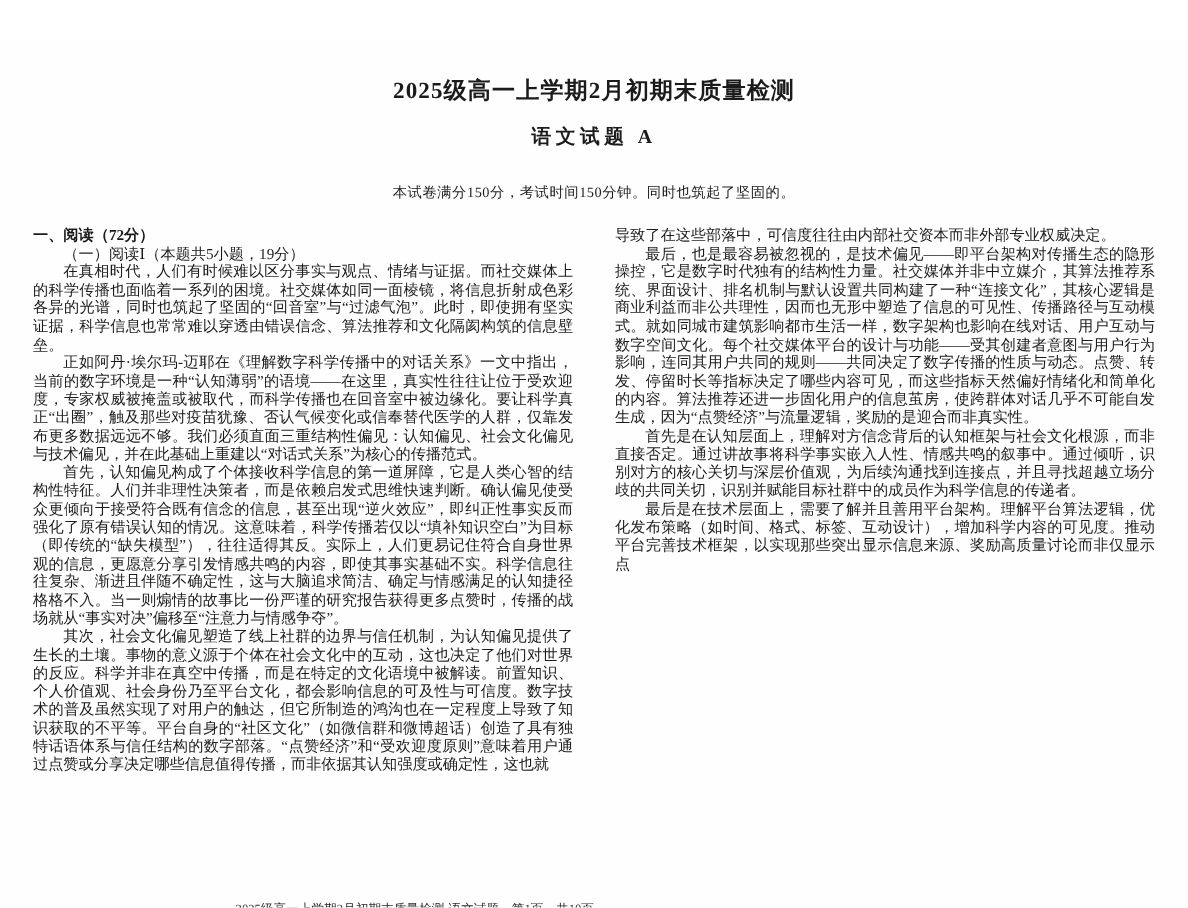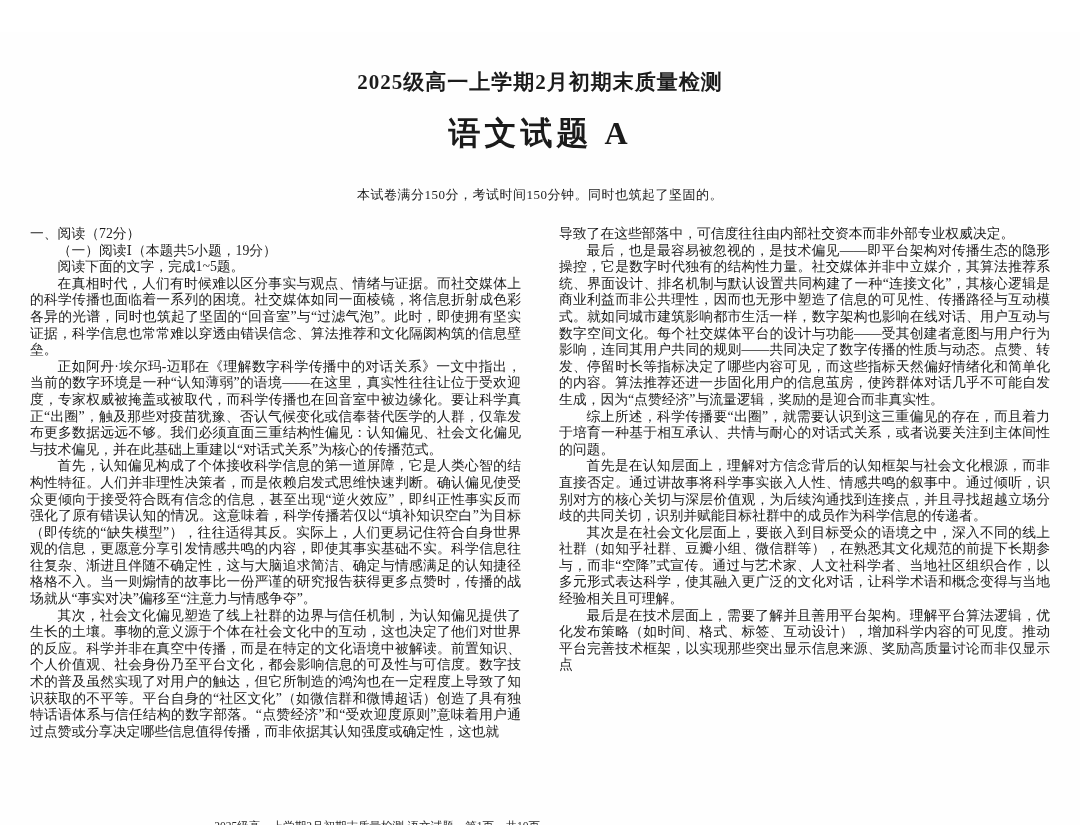--- a/index.html
+++ b/index.html
@@ -15,40 +15,40 @@
     width:1080px; height:825px;
     background:#fefefe;
     overflow:hidden;
     margin-top:32px;
   }
   .page-header { text-align:center; padding-top:36px; }
   .exam-title {
     font-size:21px; font-weight:bold; letter-spacing:1px;
   }
   .paper-title {
-    font-size:32px; font-weight:bold; letter-spacing:4px;
+    font-size:18px; font-weight:bold; letter-spacing:4px;
     margin-top:16px;
   }
   .instructions {
     font-size:13px; margin-top:30px; letter-spacing:0.5px;
   }
   .columns {
     display:flex; gap:38px;
     padding:0 30px;
     margin-top:22px;
     height:586px;
     overflow:hidden;
   }
   .col {
     flex:1;
     font-size:13.8px;
     line-height:16.6px;
     text-align:justify;
   }
-  .sec-title { font-weight:normal; }
+  .sec-title { font-weight:bold; }
   .sub-line { text-indent:2em; }
   .para { text-indent:2em; }
   .para.no-indent { text-indent:0; }
   .page-footer {
     position:absolute; left:0; bottom:12px; width:100%;
     font-size:11.5px; color:#2a2a2a;
   }
   .foot-left {
     position:absolute; left:0; bottom:11px; width:50%;
     text-align:right; white-space:nowrap;
@@ -67,33 +67,30 @@
     <div class="exam-title">2025级高一上学期2月初期末质量检测</div>
     <div class="paper-title">语文试题 A</div>
     <div class="instructions">本试卷满分150分，考试时间150分钟。同时也筑起了坚固的。</div>
   </header>
 
   <div class="columns">
 
     <div class="col">
       <div class="sec-title">一、阅读（72分）</div>
       <div class="sub-line">（一）阅读Ⅰ（本题共5小题，19分）</div>
-      <div class="sub-line">阅读下面的文字，完成1~5题。</div>
       <p class="para">在真相时代，人们有时候难以区分事实与观点、情绪与证据。而社交媒体上的科学传播也面临着一系列的困境。社交媒体如同一面棱镜，将信息折射成色彩各异的光谱，同时也筑起了坚固的“回音室”与“过滤气泡”。此时，即使拥有坚实证据，科学信息也常常难以穿透由错误信念、算法推荐和文化隔阂构筑的信息壁垒。</p>
       <p class="para">正如阿丹·埃尔玛-迈耶在《理解数字科学传播中的对话关系》一文中指出，当前的数字环境是一种“认知薄弱”的语境——在这里，真实性往往让位于受欢迎度，专家权威被掩盖或被取代，而科学传播也在回音室中被边缘化。要让科学真正“出圈”，触及那些对疫苗犹豫、否认气候变化或信奉替代医学的人群，仅靠发布更多数据远远不够。我们必须直面三重结构性偏见：认知偏见、社会文化偏见与技术偏见，并在此基础上重建以“对话式关系”为核心的传播范式。</p>
       <p class="para">首先，认知偏见构成了个体接收科学信息的第一道屏障，它是人类心智的结构性特征。人们并非理性决策者，而是依赖启发式思维快速判断。确认偏见使受众更倾向于接受符合既有信念的信息，甚至出现“逆火效应”，即纠正性事实反而强化了原有错误认知的情况。这意味着，科学传播若仅以“填补知识空白”为目标（即传统的“缺失模型”），往往适得其反。实际上，人们更易记住符合自身世界观的信息，更愿意分享引发情感共鸣的内容，即使其事实基础不实。科学信息往往复杂、渐进且伴随不确定性，这与大脑追求简洁、确定与情感满足的认知捷径格格不入。当一则煽情的故事比一份严谨的研究报告获得更多点赞时，传播的战场就从“事实对决”偏移至“注意力与情感争夺”。</p>
       <p class="para">其次，社会文化偏见塑造了线上社群的边界与信任机制，为认知偏见提供了生长的土壤。事物的意义源于个体在社会文化中的互动，这也决定了他们对世界的反应。科学并非在真空中传播，而是在特定的文化语境中被解读。前置知识、个人价值观、社会身份乃至平台文化，都会影响信息的可及性与可信度。数字技术的普及虽然实现了对用户的触达，但它所制造的鸿沟也在一定程度上导致了知识获取的不平等。平台自身的“社区文化”（如微信群和微博超话）创造了具有独特话语体系与信任结构的数字部落。“点赞经济”和“受欢迎度原则”意味着用户通过点赞或分享决定哪些信息值得传播，而非依据其认知强度或确定性，这也就</p>
     </div>
 
     <div class="col">
       <p class="para no-indent">导致了在这些部落中，可信度往往由内部社交资本而非外部专业权威决定。</p>
       <p class="para">最后，也是最容易被忽视的，是技术偏见——即平台架构对传播生态的隐形操控，它是数字时代独有的结构性力量。社交媒体并非中立媒介，其算法推荐系统、界面设计、排名机制与默认设置共同构建了一种“连接文化”，其核心逻辑是商业利益而非公共理性，因而也无形中塑造了信息的可见性、传播路径与互动模式。就如同城市建筑影响都市生活一样，数字架构也影响在线对话、用户互动与数字空间文化。每个社交媒体平台的设计与功能——受其创建者意图与用户行为影响，连同其用户共同的规则——共同决定了数字传播的性质与动态。点赞、转发、停留时长等指标决定了哪些内容可见，而这些指标天然偏好情绪化和简单化的内容。算法推荐还进一步固化用户的信息茧房，使跨群体对话几乎不可能自发生成，因为“点赞经济”与流量逻辑，奖励的是迎合而非真实性。</p>
-      <p class="para">综上所述，科学传播要“出圈”，就需要认识到这三重偏见的存在，而且着力于培育一种基于相互承认、共情与耐心的对话式关系，或者说要关注到主体间性的问题。</p>
       <p class="para">首先是在认知层面上，理解对方信念背后的认知框架与社会文化根源，而非直接否定。通过讲故事将科学事实嵌入人性、情感共鸣的叙事中。通过倾听，识别对方的核心关切与深层价值观，为后续沟通找到连接点，并且寻找超越立场分歧的共同关切，识别并赋能目标社群中的成员作为科学信息的传递者。</p>
-      <p class="para">其次是在社会文化层面上，要嵌入到目标受众的语境之中，深入不同的线上社群（如知乎社群、豆瓣小组、微信群等），在熟悉其文化规范的前提下长期参与，而非“空降”式宣传。通过与艺术家、人文社科学者、当地社区组织合作，以多元形式表达科学，使其融入更广泛的文化对话，让科学术语和概念变得与当地经验相关且可理解。</p>
       <p class="para">最后是在技术层面上，需要了解并且善用平台架构。理解平台算法逻辑，优化发布策略（如时间、格式、标签、互动设计），增加科学内容的可见度。推动平台完善技术框架，以实现那些突出显示信息来源、奖励高质量讨论而非仅显示点</p>
     </div>
 
   </div>
 
   <footer class="page-footer">
     <div class="foot-left">2025级高一上学期2月初期末质量检测·语文试题　第1页　共10页</div>
     <div class="foot-right">2025级高一上学</div>
   </footer>
 

